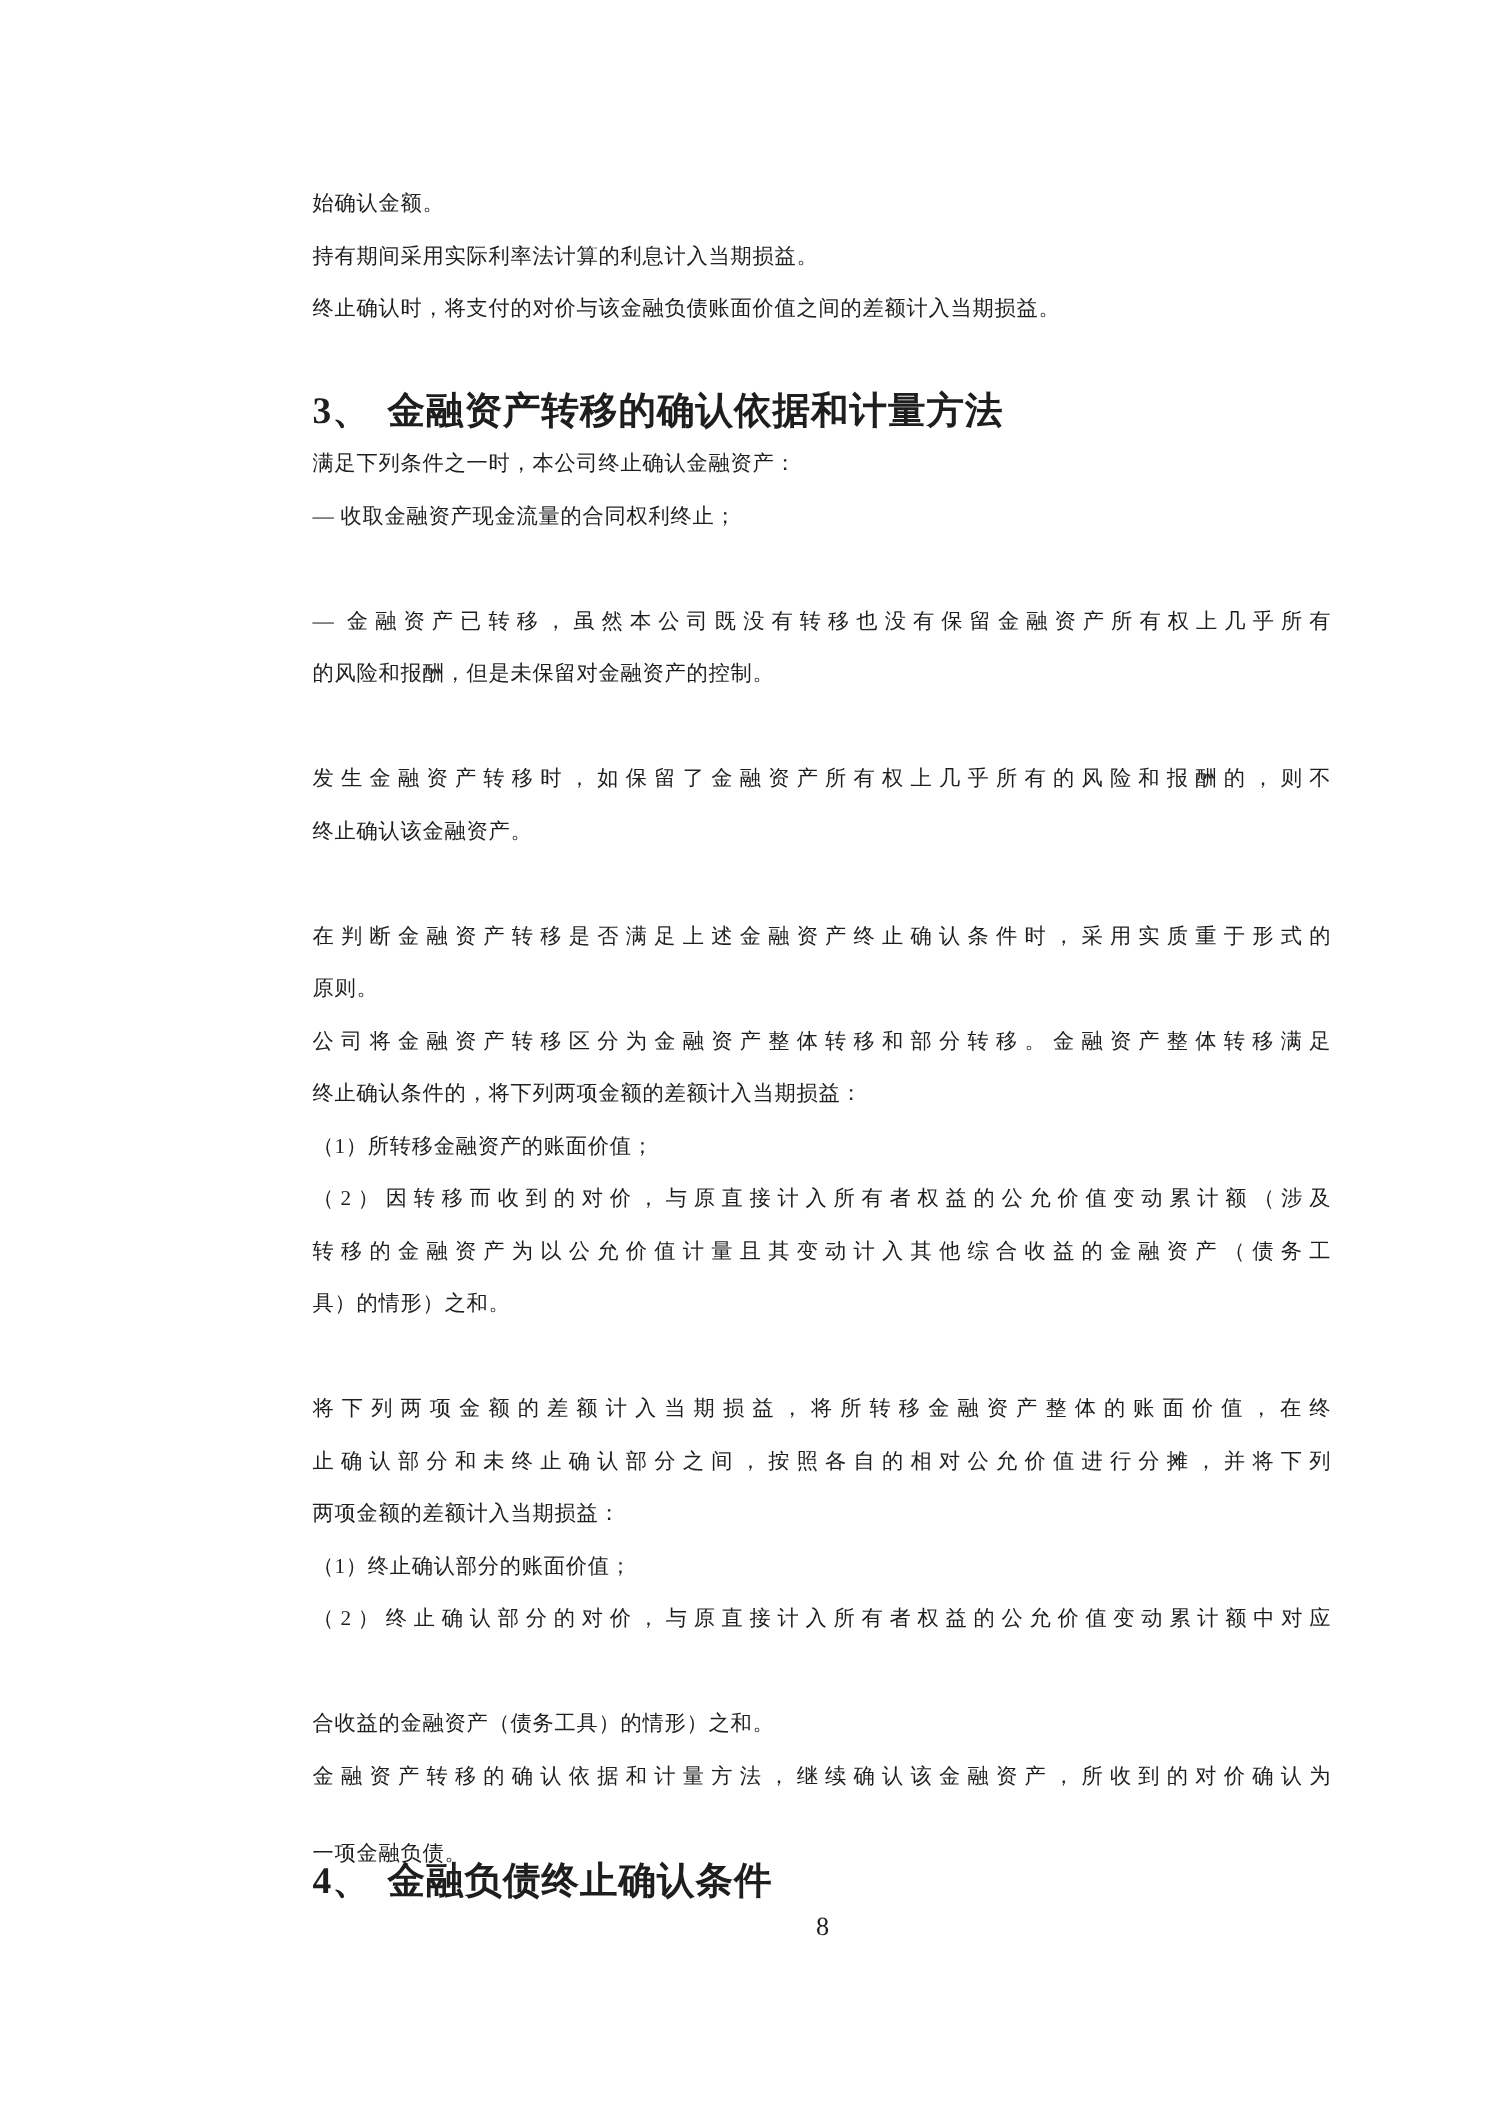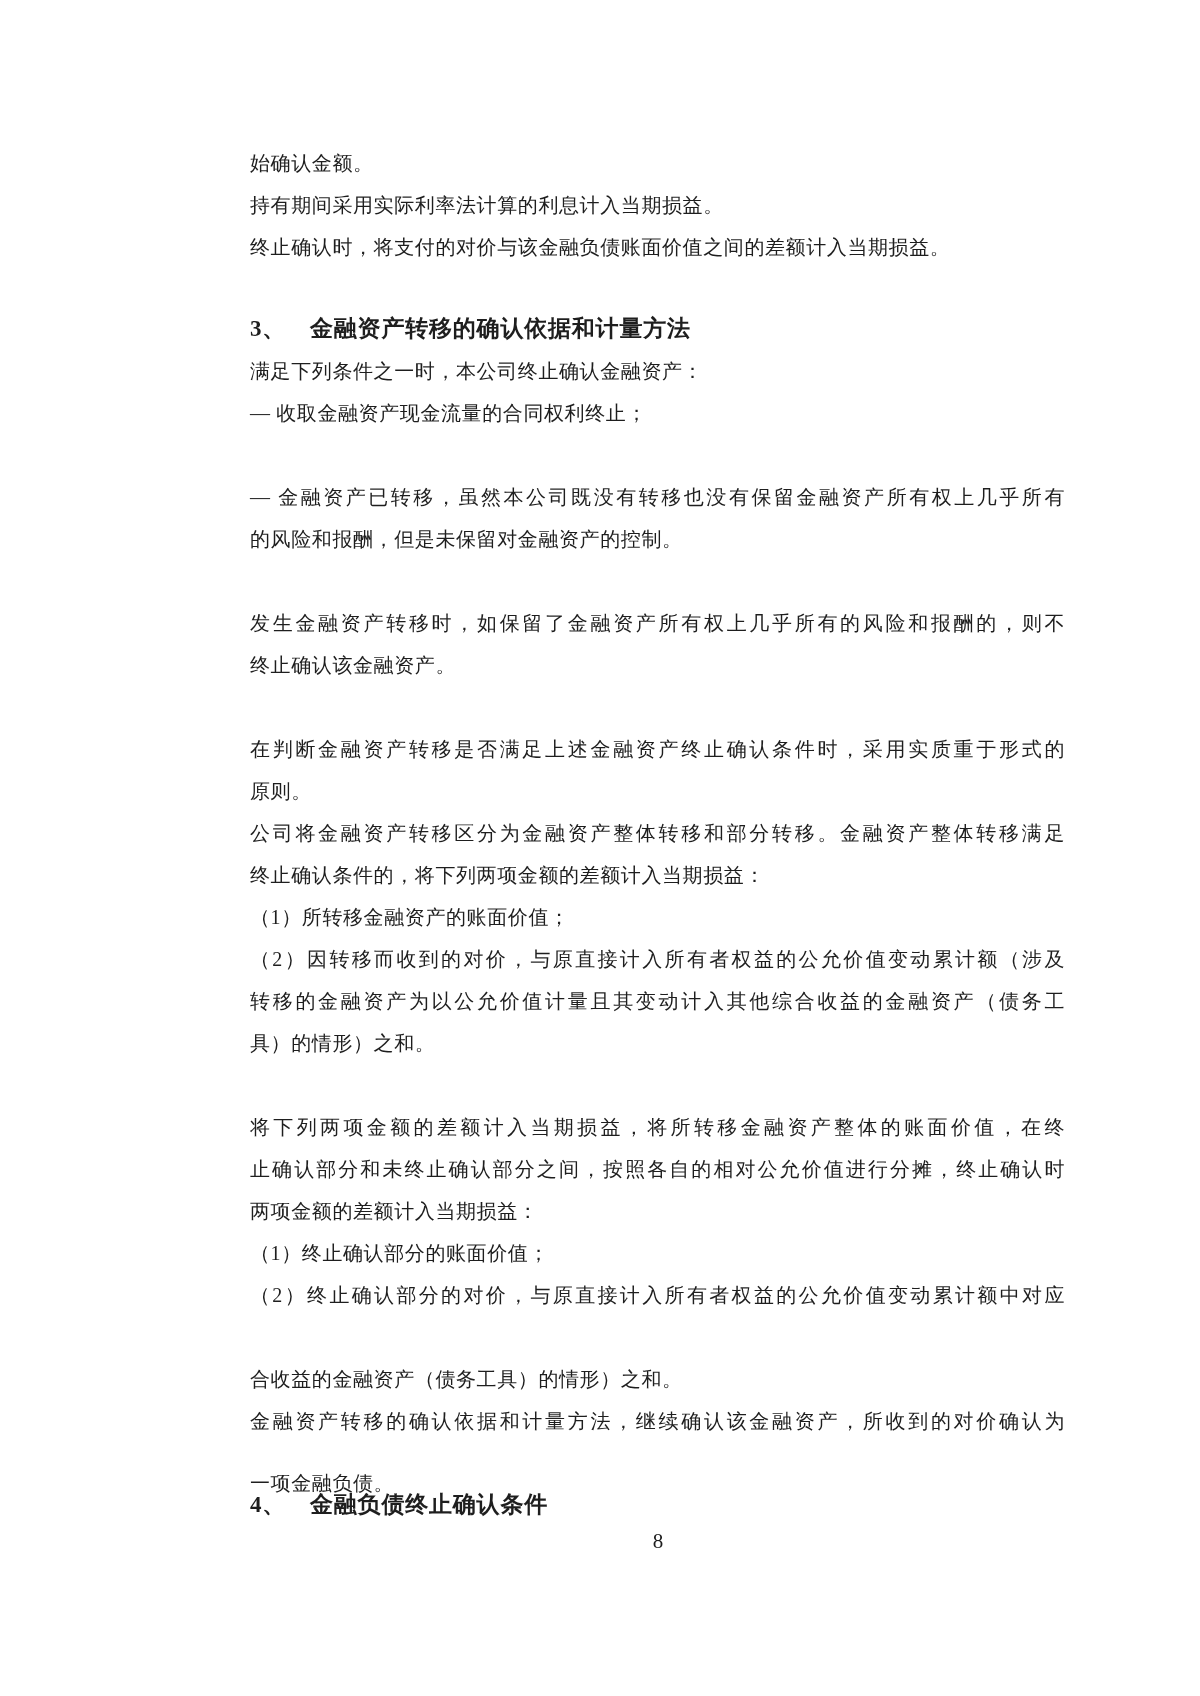--- a/index.html
+++ b/index.html
@@ -20,33 +20,33 @@
   .content {
     position: absolute;
     inset: 0;
   }
   .line {
     position: absolute;
     left: 250px;
     width: 815px;
     height: 42px;
     line-height: 42px;
-    font-size: 20px;
+    font-size: 17px;
     letter-spacing: 0.6px;
     white-space: nowrap;
     color: #1e1e1e;
   }
   .line.full {
     white-space: normal;
     text-align: justify;
     text-align-last: justify;
   }
   .line.heading {
     font-weight: bold;
-    font-size: 23px;
+    font-size: 30px;
     letter-spacing: 0.8px;
   }
   .line.heading .h-num {
     display: inline-block;
     min-width: 60px;
   }
   .footer-pagenum {
     position: absolute;
     left: 0;
     width: 1200px;
@@ -76,21 +76,21 @@
       <div class="line" style="top: 644px;">终止确认该金融资产。</div>
       <div class="line full" style="top: 728px;">在判断金融资产转移是否满足上述金融资产终止确认条件时，采用实质重于形式的</div>
       <div class="line" style="top: 770px;">原则。</div>
       <div class="line full" style="top: 812px;">公司将金融资产转移区分为金融资产整体转移和部分转移。金融资产整体转移满足</div>
       <div class="line" style="top: 854px;">终止确认条件的，将下列两项金额的差额计入当期损益：</div>
       <div class="line" style="top: 896px;">（1）所转移金融资产的账面价值；</div>
       <div class="line full" style="top: 938px;">（2）因转移而收到的对价，与原直接计入所有者权益的公允价值变动累计额（涉及</div>
       <div class="line full" style="top: 980px;">转移的金融资产为以公允价值计量且其变动计入其他综合收益的金融资产（债务工</div>
       <div class="line" style="top: 1022px;">具）的情形）之和。</div>
       <div class="line full" style="top: 1106px;">将下列两项金额的差额计入当期损益，将所转移金融资产整体的账面价值，在终</div>
-      <div class="line full" style="top: 1148px;">止确认部分和未终止确认部分之间，按照各自的相对公允价值进行分摊，终止确认时</div>
+      <div class="line full" style="top: 1148px;">止确认部分和未终止确认部分之间，按照各自的相对公允价值进行分摊，并将下列</div>
       <div class="line" style="top: 1190px;">两项金额的差额计入当期损益：</div>
       <div class="line" style="top: 1232px;">（1）终止确认部分的账面价值；</div>
       <div class="line full" style="top: 1274px;">（2）终止确认部分的对价，与原直接计入所有者权益的公允价值变动累计额中对应</div>
       <div class="line" style="top: 1358px;">合收益的金融资产（债务工具）的情形）之和。</div>
       <div class="line full" style="top: 1400px;">金融资产转移的确认依据和计量方法，继续确认该金融资产，所收到的对价确认为</div>
       <div class="line" style="top: 1442px; margin-top: 20px;">一项金融负债。</div>
       <div class="line heading" style="top: 1484px;"><span class="h-num">4、</span><span>金融负债终止确认条件</span></div>
     </div>
   <div class="footer-pagenum">8</div>
 </div>

